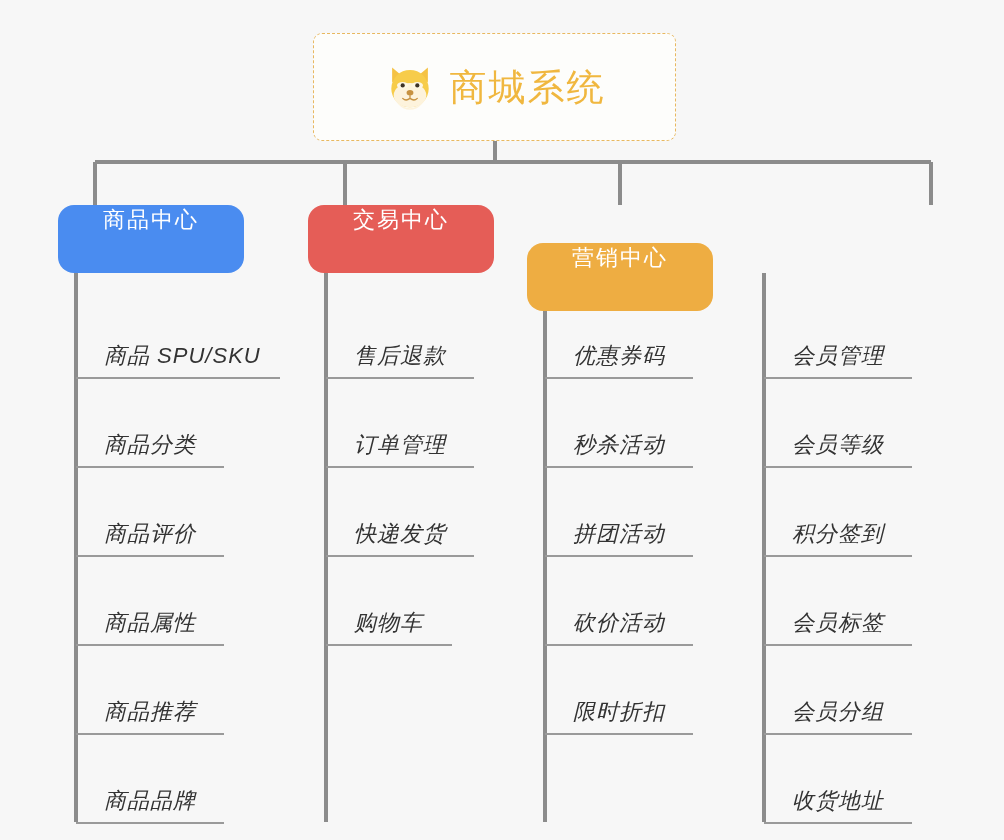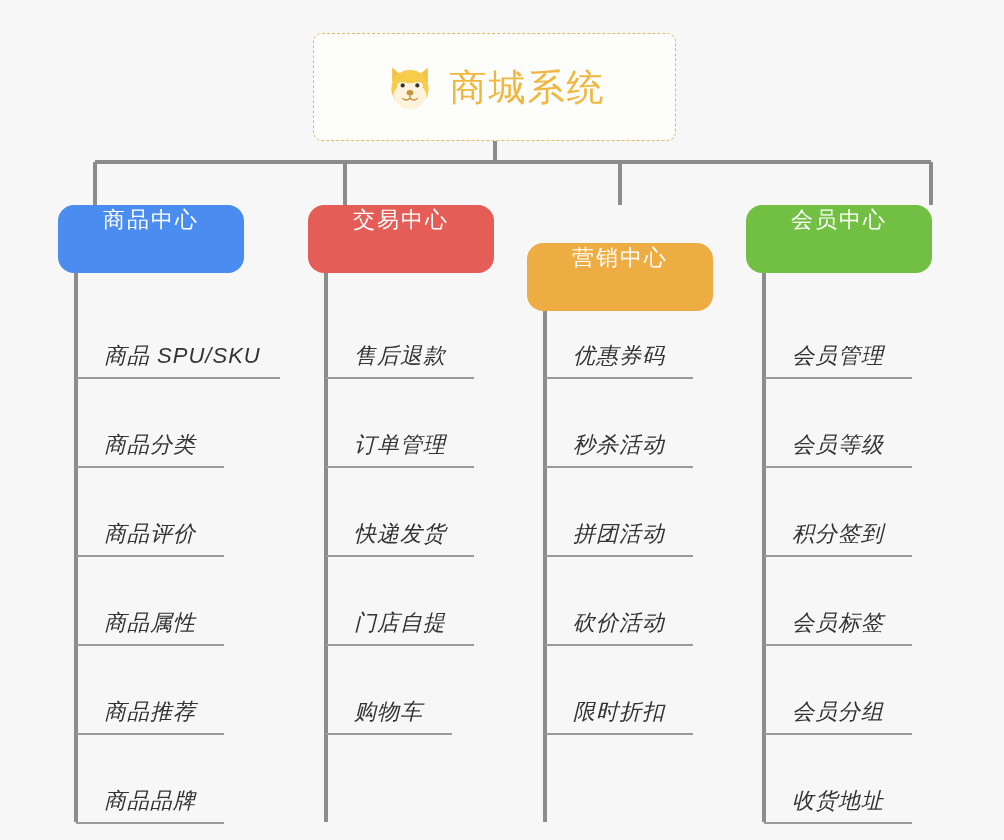--- a/index.html
+++ b/index.html
@@ -156,23 +156,20 @@
   </div>
 
   <div class="category-box" style="left:308px; background:#e55d57;">
     <span>交易中心</span>
   </div>
 
   <div class="category-box" style="left:527px; background:#eead42;margin-top:38px;">
     <span>营销中心</span>
   </div>
 
-  <div class="category-box" style="left:746px; background:#72c043;">
-    <span>会员中心</span>
-  </div>
 
   <div class="leaf-column" style="left:60px;">
     <div class="leaf-item">
       <span class="leaf-label">商品 SPU/SKU</span>
       <span class="leaf-underline" style="width: 204px;"></span>
     </div>
     <div class="leaf-item">
       <span class="leaf-label">商品分类</span>
       <span class="leaf-underline" style="width: 148px;"></span>
     </div>
@@ -201,24 +198,20 @@
     </div>
     <div class="leaf-item">
       <span class="leaf-label">订单管理</span>
       <span class="leaf-underline" style="width: 148px;"></span>
     </div>
     <div class="leaf-item">
       <span class="leaf-label">快递发货</span>
       <span class="leaf-underline" style="width: 148px;"></span>
     </div>
     <div class="leaf-item">
-      <span class="leaf-label">门店自提</span>
-      <span class="leaf-underline" style="width: 148px;"></span>
-    </div>
-    <div class="leaf-item">
       <span class="leaf-label">购物车</span>
       <span class="leaf-underline" style="width: 126px;"></span>
     </div>
   </div>
 
   <div class="leaf-column" style="left:529px;">
     <div class="leaf-item">
       <span class="leaf-label">优惠券码</span>
       <span class="leaf-underline" style="width: 148px;"></span>
     </div>

